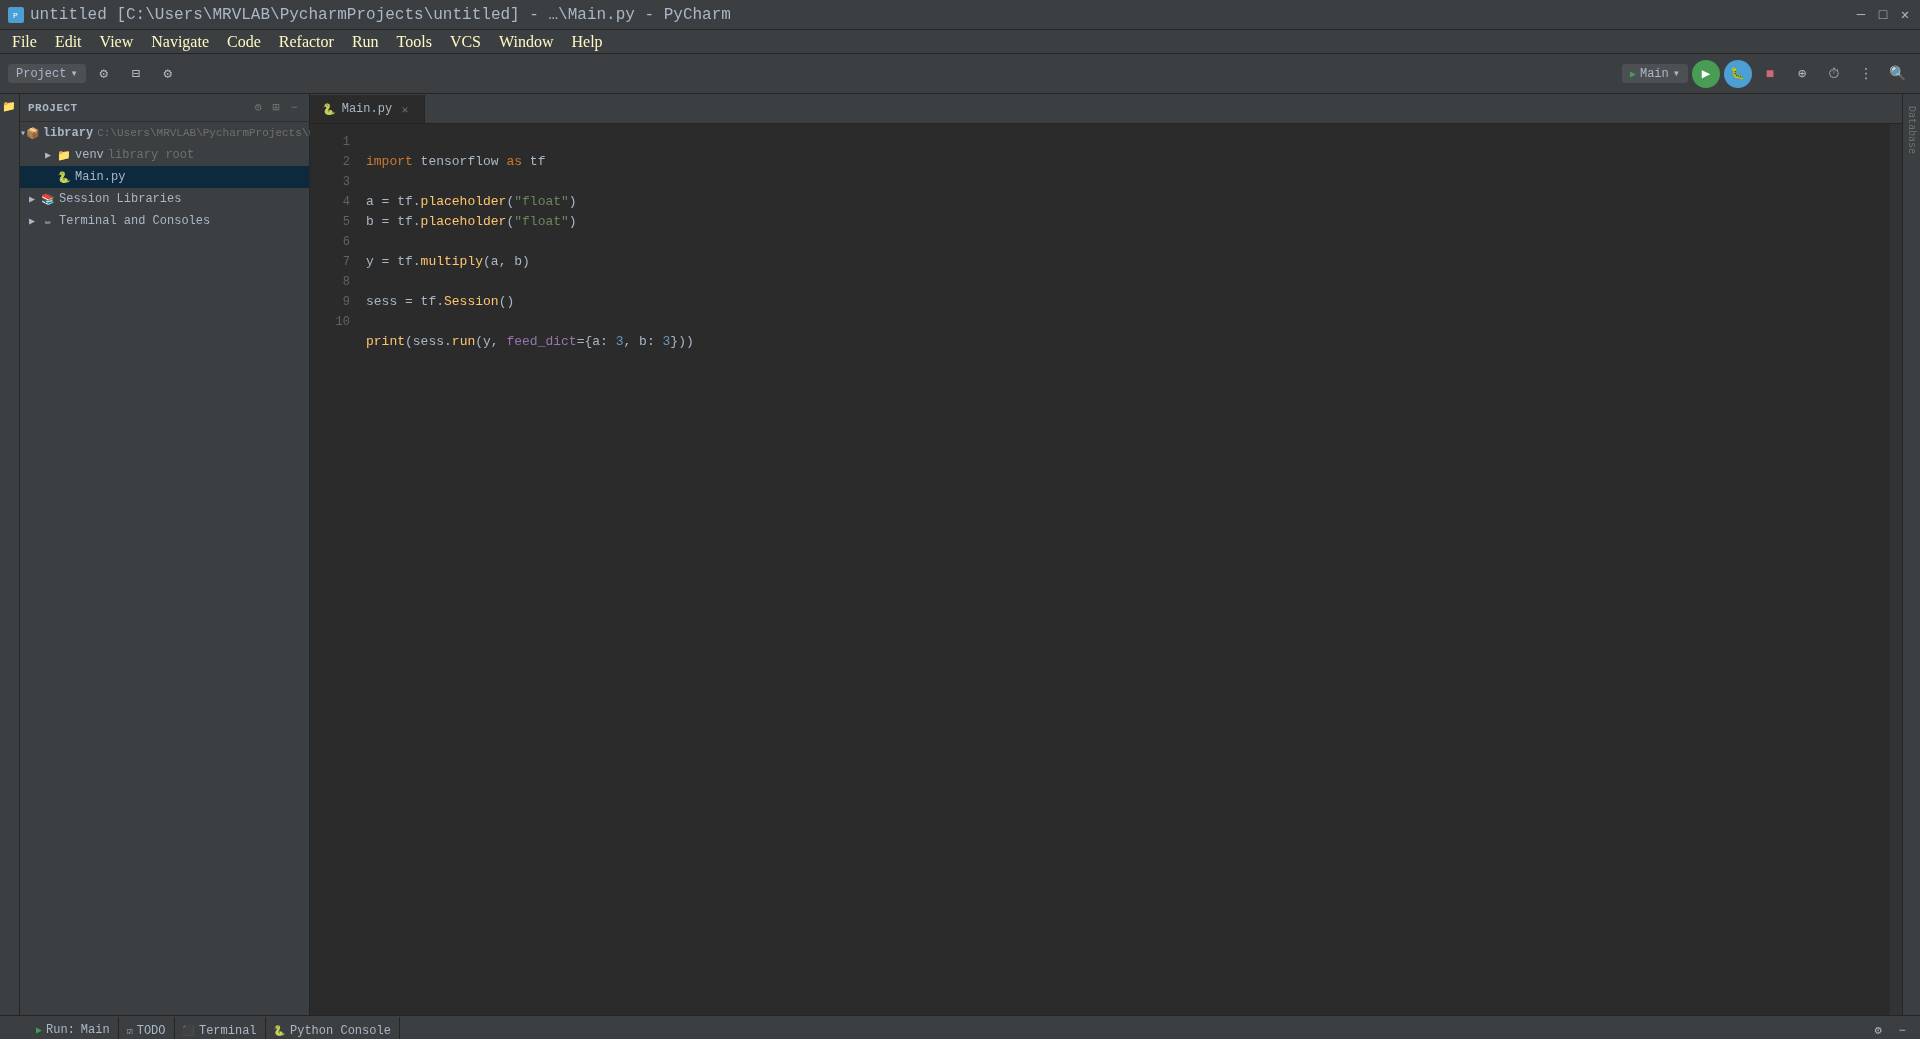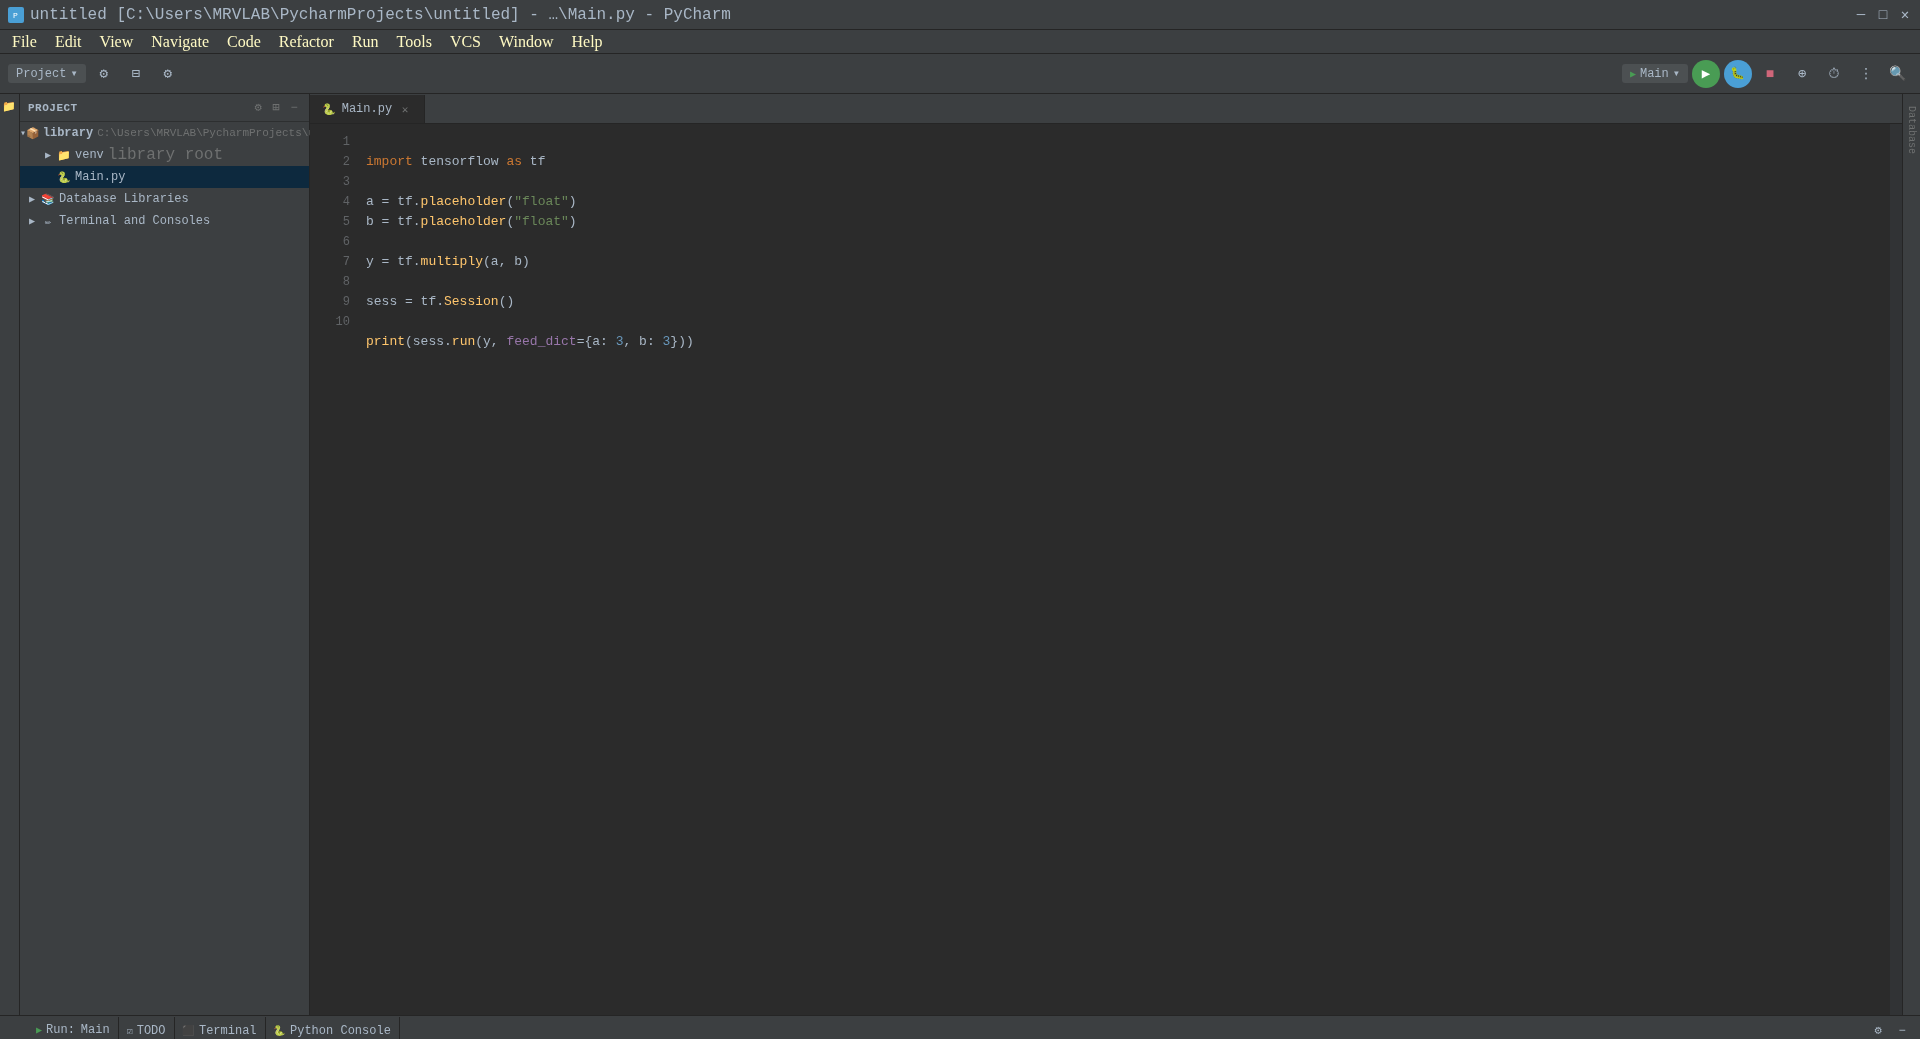--- a/index.html
+++ b/index.html
@@ -479,35 +479,35 @@
       <span class="tree-icon" style="color:#cc7832;">📦</span>
       <span class="tree-label" style="font-weight:bold;">library</span>
       <span style="color:#6e7070; font-size:11px; margin-left:4px;">C:\Users\MRVLAB\PycharmProjects\untitled</span>
     </div>
 
     <div class="tree-item">
       <span class="tree-indent" style="width:20px;"></span>
       <span class="tree-arrow">▶</span>
       <span class="tree-icon">📁</span>
       <span class="tree-label">venv</span>
-      <span style="color:#6e7070; font-size:16px; margin-left:4px;">library root</span>
+      <span style="color:#6e7070; font-size:12px; margin-left:4px;">library root</span>
     </div>
 
     <div class="tree-item selected">
       <span class="tree-indent" style="width:20px;"></span>
       <span class="tree-arrow" style="visibility:hidden;">▶</span>
       <span class="tree-icon" style="color:#4a9fd5;">🐍</span>
       <span class="tree-label">Main.py</span>
     </div>
 
     <div class="tree-item">
       <span class="tree-indent" style="width:4px;"></span>
       <span class="tree-arrow">▶</span>
       <span class="tree-icon">📚</span>
-      <span class="tree-label">Database Libraries</span>
+      <span class="tree-label">Session Libraries</span>
     </div>
 
     <div class="tree-item">
       <span class="tree-indent" style="width:4px;"></span>
       <span class="tree-arrow">▶</span>
       <span class="tree-icon">✏</span>
       <span class="tree-label">Terminal and Consoles</span>
     </div>
   </div>
 

